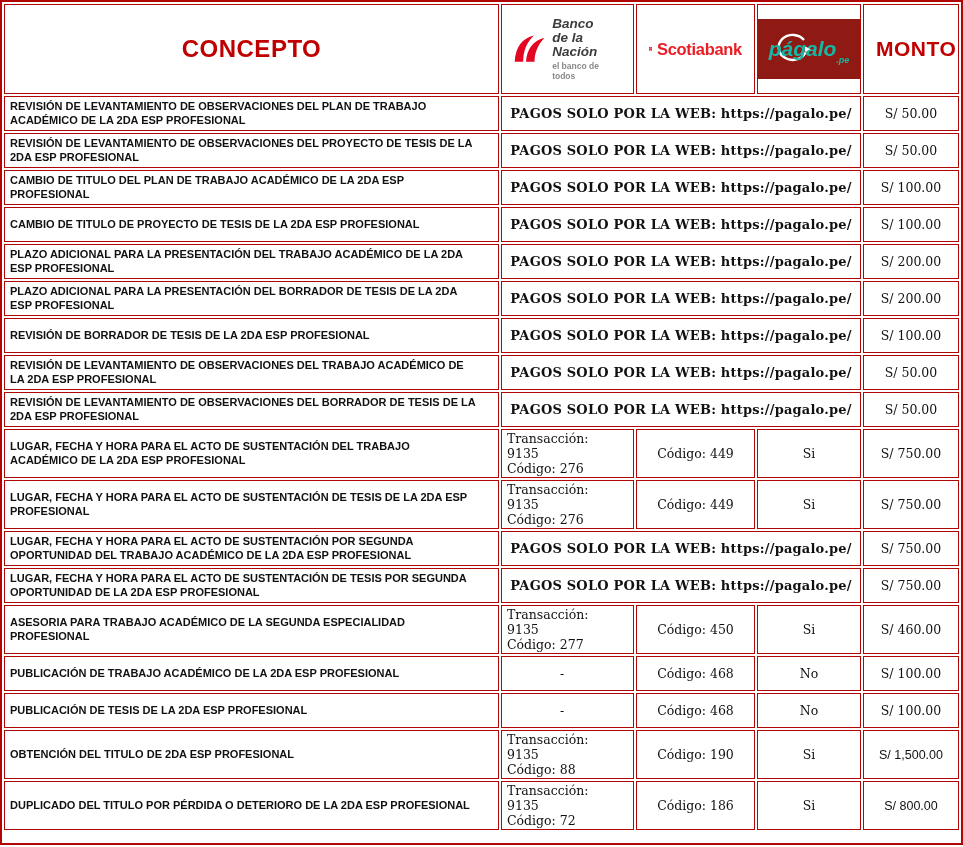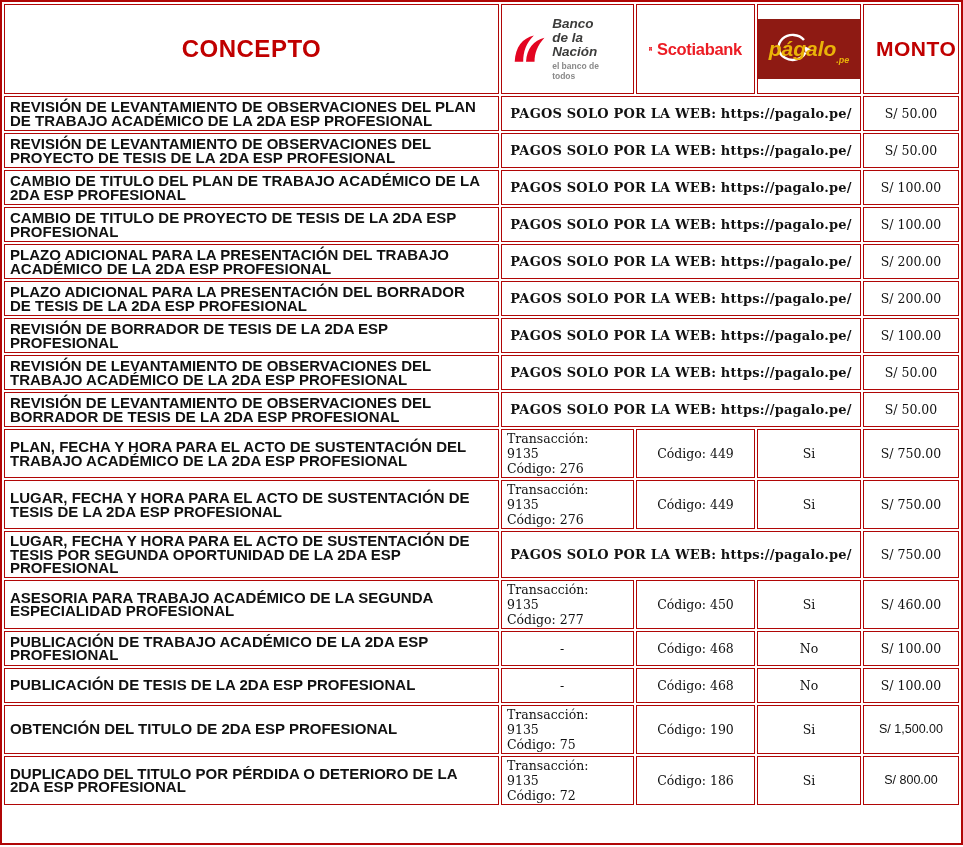--- a/index.html
+++ b/index.html
@@ -39,30 +39,30 @@
 
   
   .sb-logo { display:flex; align-items:center; justify-content:center; gap:5px; }
   .sb-text { font-weight:bold; font-size:16.5px; color:#EC1C24; letter-spacing:-0.3px; }
 
   
   th.pg-th { padding:0; }
   .pg-block {
     width:100%; height:60px; background:#8E1A13;
     display:flex; align-items:center; justify-content:center;
-    position:relative; color:#eab308;
+    position:relative; color:#14b8a6;
   }
   .pg-name { font-style:italic; font-weight:bold; font-size:21px; position:relative; z-index:1; }
   .pg-tld  { font-style:italic; font-weight:bold; font-size:9px; position:relative; z-index:1; align-self:flex-end; margin-bottom:14px; }
   .pg-swirl { position:absolute; left:14px; top:50%; transform:translateY(-50%); z-index:0; }
 
   
   tbody td { height:35px; }
   td.concept {
-    font-weight:bold; font-size:15px; line-height:13.5px;
+    font-weight:bold; font-size:11px; line-height:13.5px;
     text-align:left; padding:2px 18px 2px 5px;
   }
   .serif { font-family:"DejaVu Serif", serif; font-size:12.5px; }
   .sans  { font-family:"Liberation Sans", sans-serif; font-size:12.5px; }
   td.webcell {
     font-weight:bold; text-align:center; font-size:13px; letter-spacing:0.2px;
   }
   td.bankcell { text-align:left; padding:1px 16px 1px 5px; line-height:15px; }
   td.bankcell.center { text-align:center; }
   td.center { text-align:center; }
@@ -166,37 +166,42 @@
           <td class="concept">REVISIÓN DE LEVANTAMIENTO DE OBSERVACIONES DEL TRABAJO ACADÉMICO DE LA 2DA ESP PROFESIONAL</td>
           <td class="webcell serif" colspan="3">PAGOS SOLO POR LA WEB: https://pagalo.pe/</td>
           <td class="monto serif">S/ 50.00</td>
         </tr>
         <tr>
           <td class="concept">REVISIÓN DE LEVANTAMIENTO DE OBSERVACIONES DEL BORRADOR DE TESIS DE LA 2DA ESP PROFESIONAL</td>
           <td class="webcell serif" colspan="3">PAGOS SOLO POR LA WEB: https://pagalo.pe/</td>
           <td class="monto serif">S/ 50.00</td>
         </tr>
         <tr>
-          <td class="concept">PLAN, FECHA Y HORA PARA EL ACTO DE SUSTENTACIÓN DEL TRABAJO ACADÉMICO DE LA 2DA ESP PROFESIONAL</td>
+          <td class="concept">LUGAR, FECHA Y HORA PARA EL ACTO DE SUSTENTACIÓN DEL TRABAJO ACADÉMICO DE LA 2DA ESP PROFESIONAL</td>
           <td class="bankcell serif">
             <div>Transacción: 9135</div>
             <div>Código: 276</div>
           </td>
           <td class="serif center">Código: 449</td>
           <td class="serif center">Si</td>
           <td class="monto serif">S/ 750.00</td>
         </tr>
         <tr>
           <td class="concept">LUGAR, FECHA Y HORA PARA EL ACTO DE SUSTENTACIÓN DE TESIS DE LA 2DA ESP PROFESIONAL</td>
           <td class="bankcell serif">
             <div>Transacción: 9135</div>
             <div>Código: 276</div>
           </td>
           <td class="serif center">Código: 449</td>
           <td class="serif center">Si</td>
+          <td class="monto serif">S/ 750.00</td>
+        </tr>
+        <tr>
+          <td class="concept">LUGAR, FECHA Y HORA PARA EL ACTO DE SUSTENTACIÓN POR SEGUNDA OPORTUNIDAD DEL TRABAJO ACADÉMICO DE LA 2DA ESP PROFESIONAL</td>
+          <td class="webcell serif" colspan="3">PAGOS SOLO POR LA WEB: https://pagalo.pe/</td>
           <td class="monto serif">S/ 750.00</td>
         </tr>
         <tr>
           <td class="concept">LUGAR, FECHA Y HORA PARA EL ACTO DE SUSTENTACIÓN DE TESIS POR SEGUNDA OPORTUNIDAD DE LA 2DA ESP PROFESIONAL</td>
           <td class="webcell serif" colspan="3">PAGOS SOLO POR LA WEB: https://pagalo.pe/</td>
           <td class="monto serif">S/ 750.00</td>
         </tr>
         <tr>
           <td class="concept">ASESORIA PARA TRABAJO ACADÉMICO DE LA SEGUNDA ESPECIALIDAD PROFESIONAL</td>
           <td class="bankcell serif">
@@ -222,21 +227,21 @@
             <div>-</div>
           </td>
           <td class="serif center">Código: 468</td>
           <td class="serif center">No</td>
           <td class="monto serif">S/ 100.00</td>
         </tr>
         <tr>
           <td class="concept">OBTENCIÓN DEL TITULO DE 2DA ESP PROFESIONAL</td>
           <td class="bankcell serif">
             <div>Transacción: 9135</div>
-            <div>Código: 75</div>
+            <div>Código: 88</div>
           </td>
           <td class="serif center">Código: 190</td>
           <td class="serif center">Si</td>
           <td class="monto sans">S/ 1,500.00</td>
         </tr>
         <tr>
           <td class="concept">DUPLICADO DEL TITULO POR PÉRDIDA O DETERIORO DE LA 2DA ESP PROFESIONAL</td>
           <td class="bankcell serif">
             <div>Transacción: 9135</div>
             <div>Código: 72</div>

